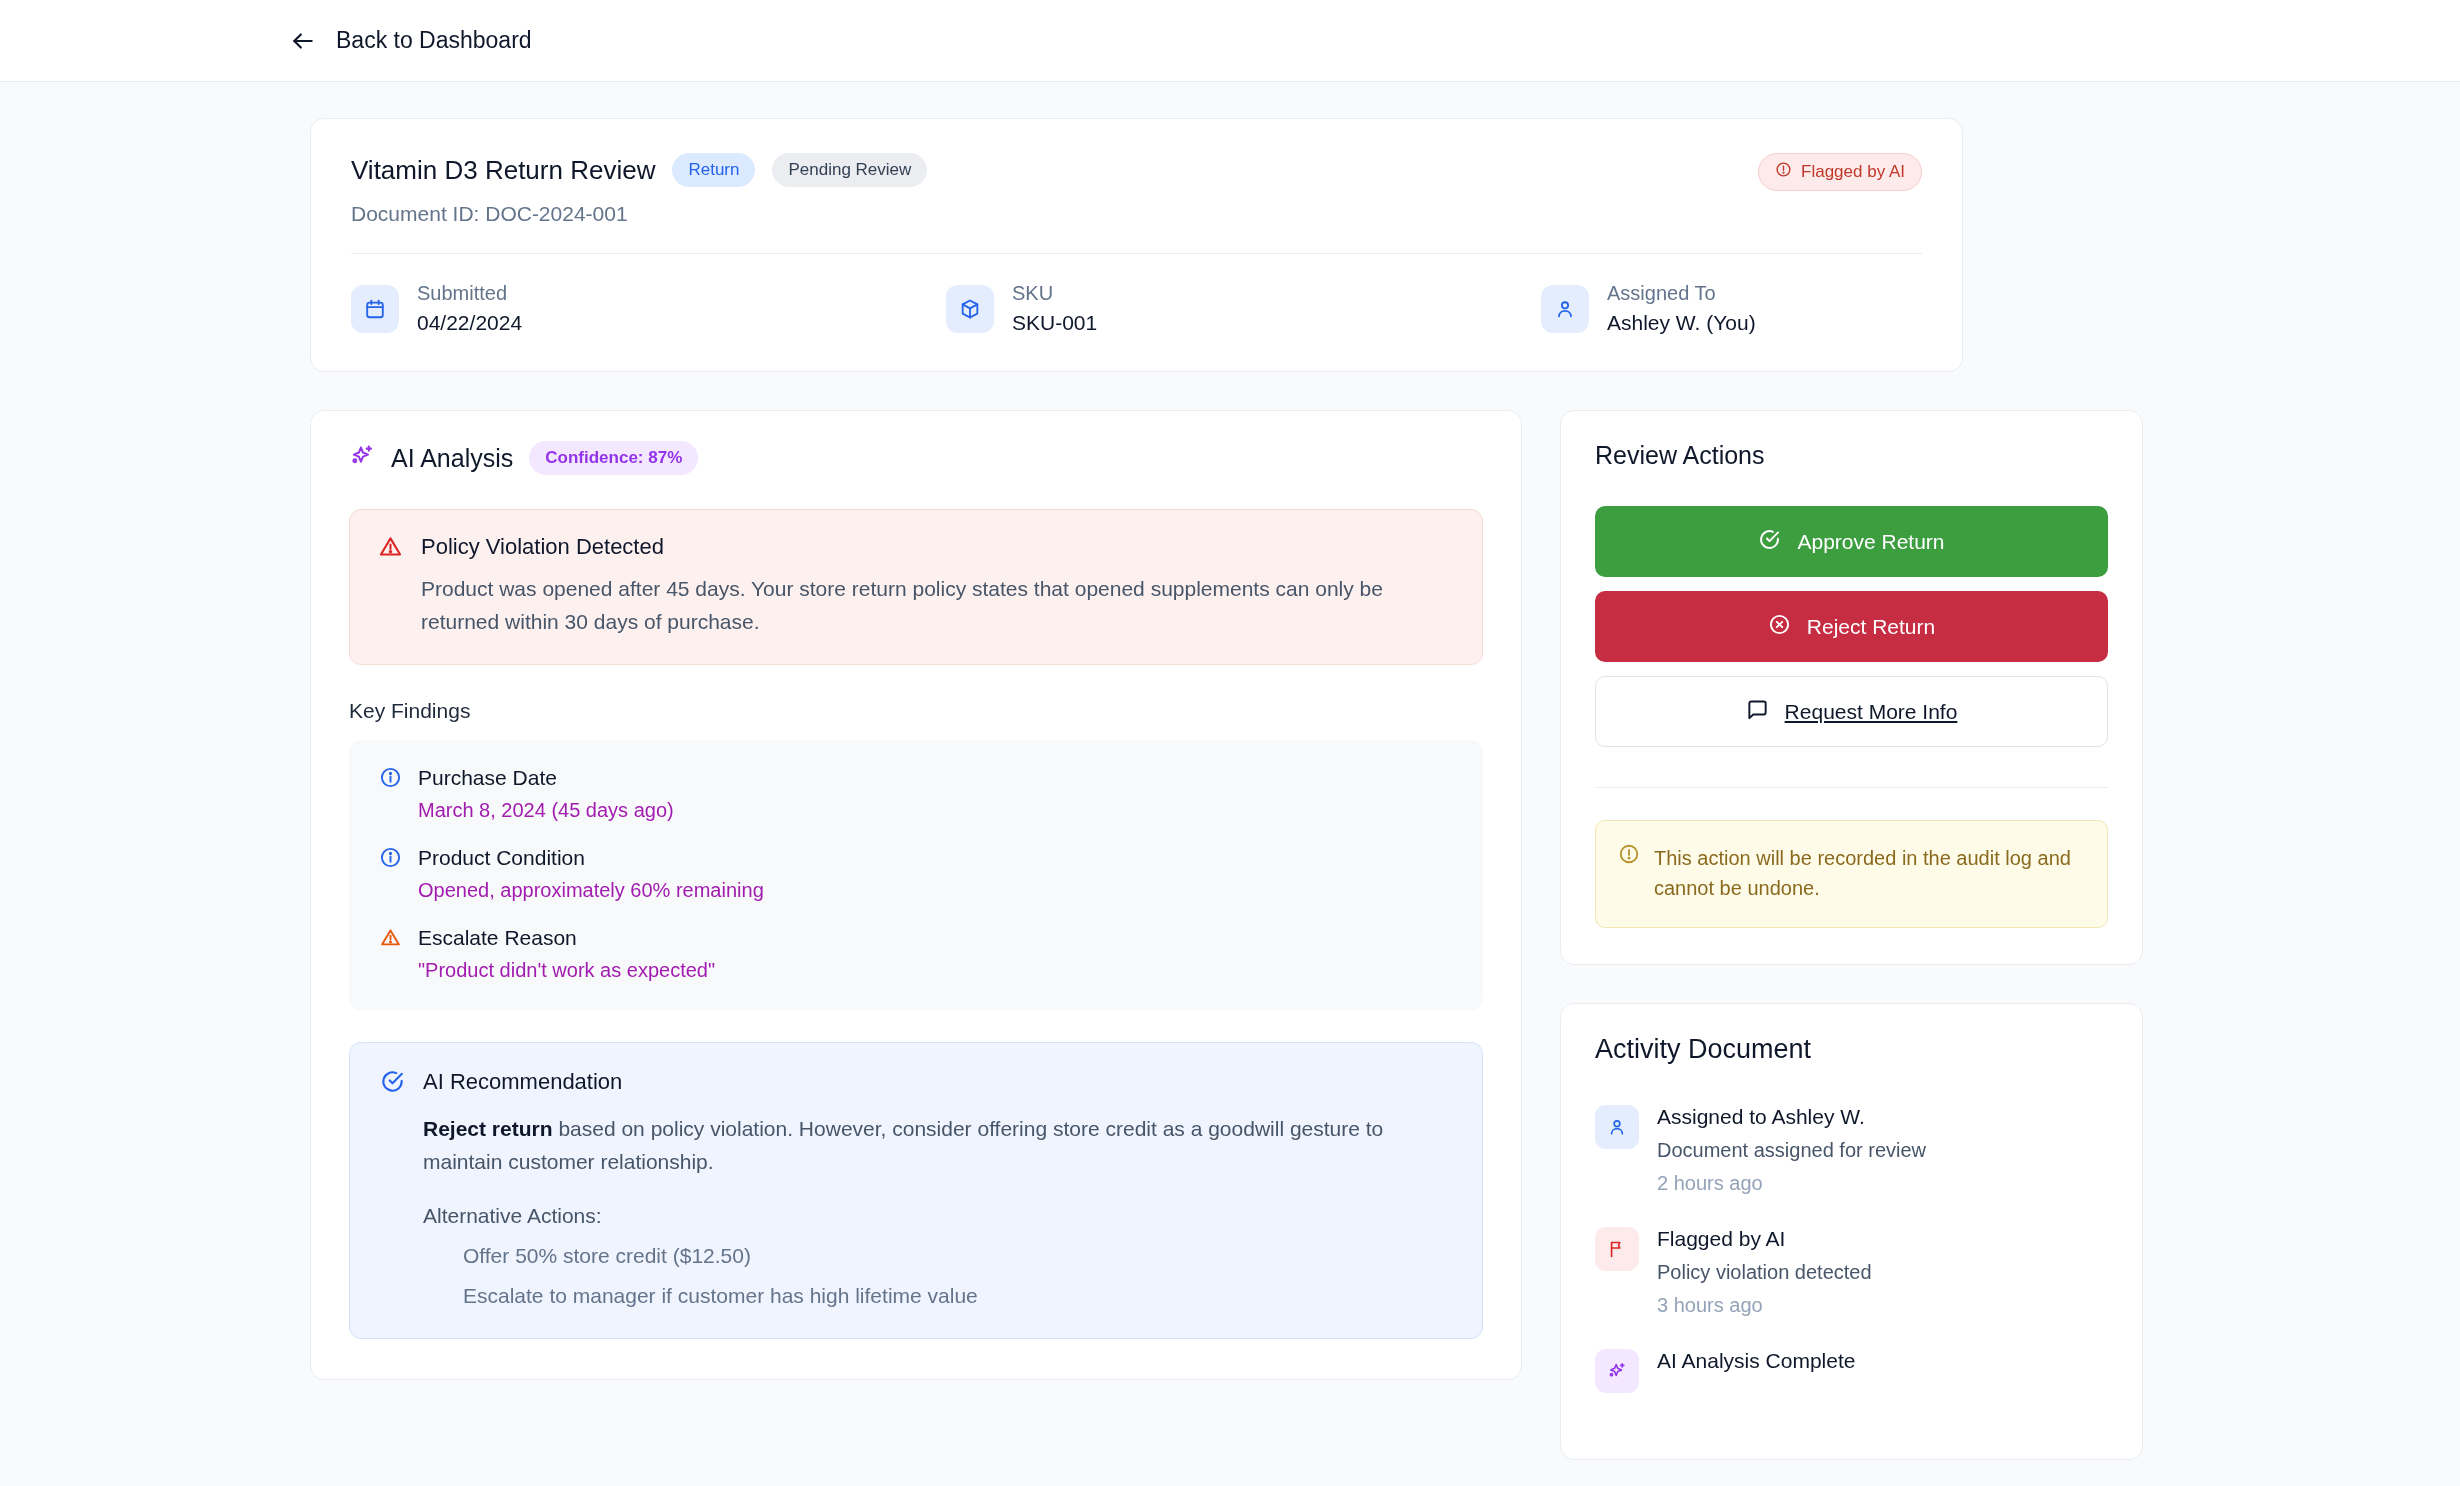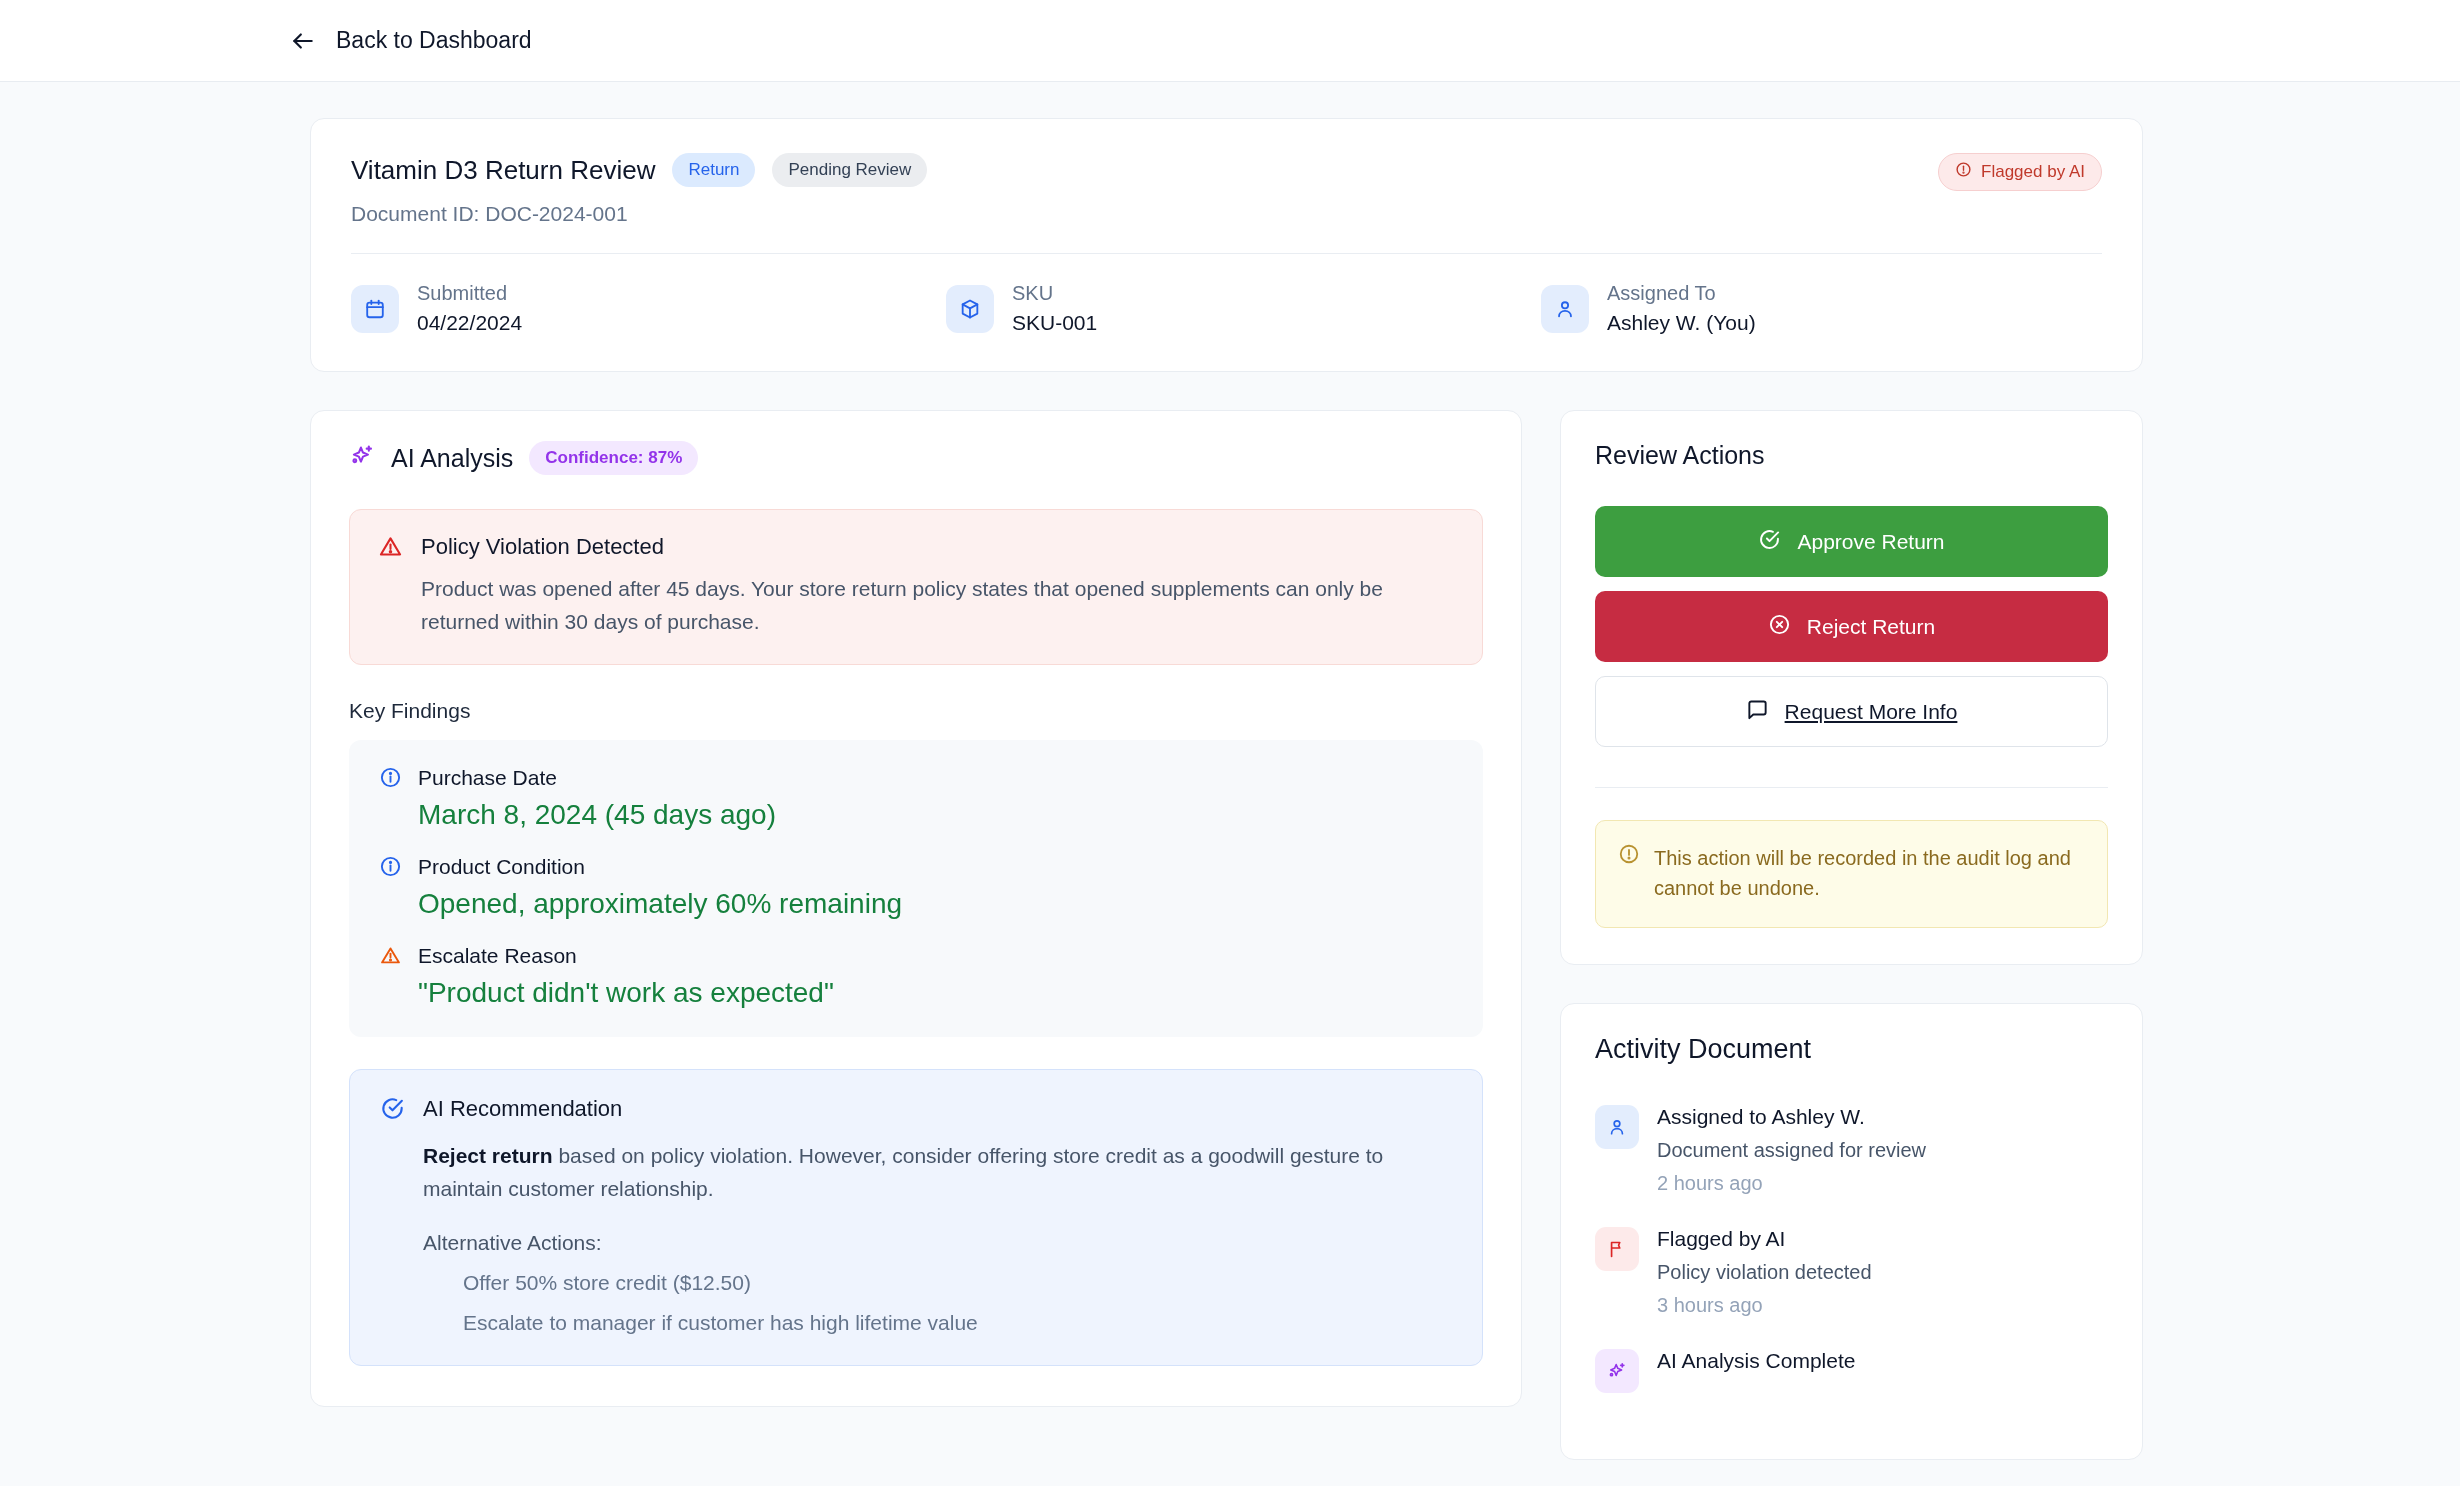--- a/index.html
+++ b/index.html
@@ -28,21 +28,21 @@
   .col-left { width: 1212px; flex: none; }
   .col-right { width: 583px; flex: none; }
 
   .card {
     background: #ffffff;
     border: 1px solid #e9edf2;
     border-radius: 14px;
   }
 
   
-  .doc-card { padding: 34px 40px 36px 40px; margin-bottom: 38px; width: 1833px; }
+  .doc-card { padding: 34px 40px 36px 40px; margin-bottom: 38px; width: 1653px; }
   .doc-top { display: flex; align-items: flex-start; justify-content: space-between; }
   .doc-title-row { display: flex; align-items: center; gap: 17px; }
   .doc-title { font-size: 26px; color: #0f172a; }
   .pill { border-radius: 999px; font-size: 17px; padding: 7px 16px; white-space: nowrap; }
   .pill-blue { background: #dbeafe; color: #2563eb; }
   .pill-gray { background: #ebedf0; color: #334155; }
   .pill-flag {
     background: #fdeaea; color: #c0392b; border: 1px solid #f6cfcf;
     display: flex; align-items: center; gap: 9px; font-size: 17px;
     padding: 7px 16px; border-radius: 999px;
@@ -74,21 +74,21 @@
   }
   .alert-title { font-size: 22px; color: #0f172a; }
   .alert-text { font-size: 21px; color: #475569; line-height: 1.55; margin-top: 13px; max-width: 1020px; }
 
   .section-label { font-size: 21px; color: #1e293b; margin-bottom: 17px; }
 
   .findings { background: #f7f9fb; border-radius: 12px; padding: 26px 30px 28px 30px; }
   .finding { display: flex; gap: 16px; margin-bottom: 24px; }
   .finding:last-child { margin-bottom: 0; }
   .finding-title { font-size: 21px; color: #0f172a; }
-  .finding-value { font-size: 28px; color: #15803d; margin-top: 9px; }
+  .finding-value { font-size: 20px; color: #a21caf; margin-top: 9px; }
 
   .reco {
     background: #eff4fe; border: 1px solid #d4e2fb; border-radius: 12px;
     padding: 26px 30px 30px 30px; margin-top: 32px;
     display: flex; gap: 18px;
   }
   .reco-title { font-size: 22px; color: #0f172a; }
   .reco-text { font-size: 21px; color: #475569; line-height: 1.55; margin-top: 18px; max-width: 1000px; }
   .reco-text b { color: #0f172a; font-weight: bold; }
   .alt-label { font-size: 21px; color: #475569; margin-top: 26px; }

